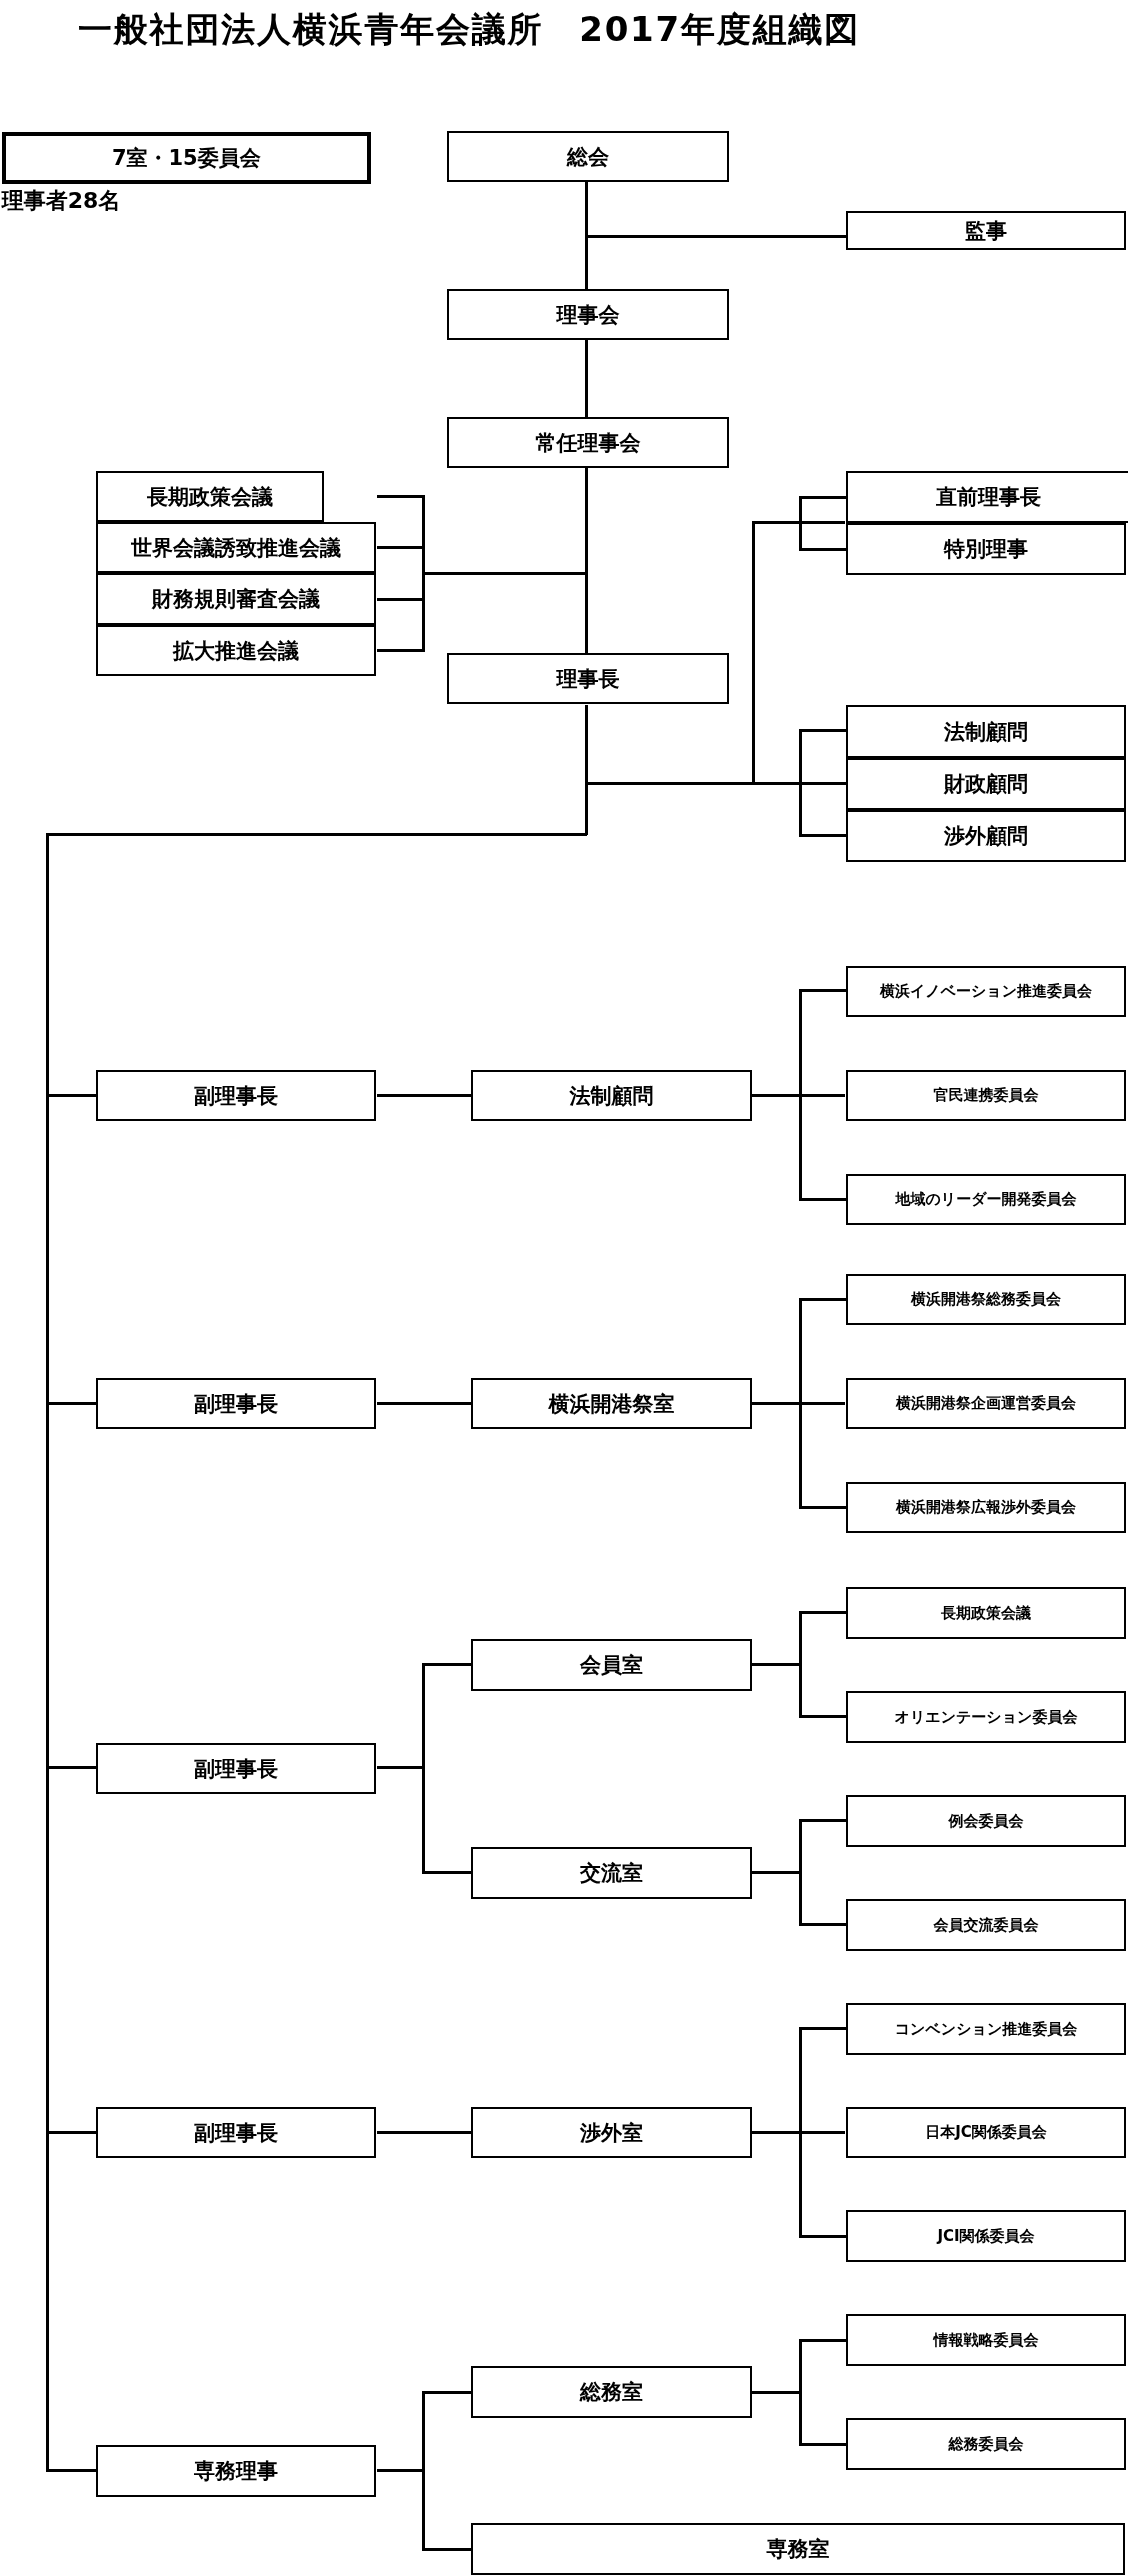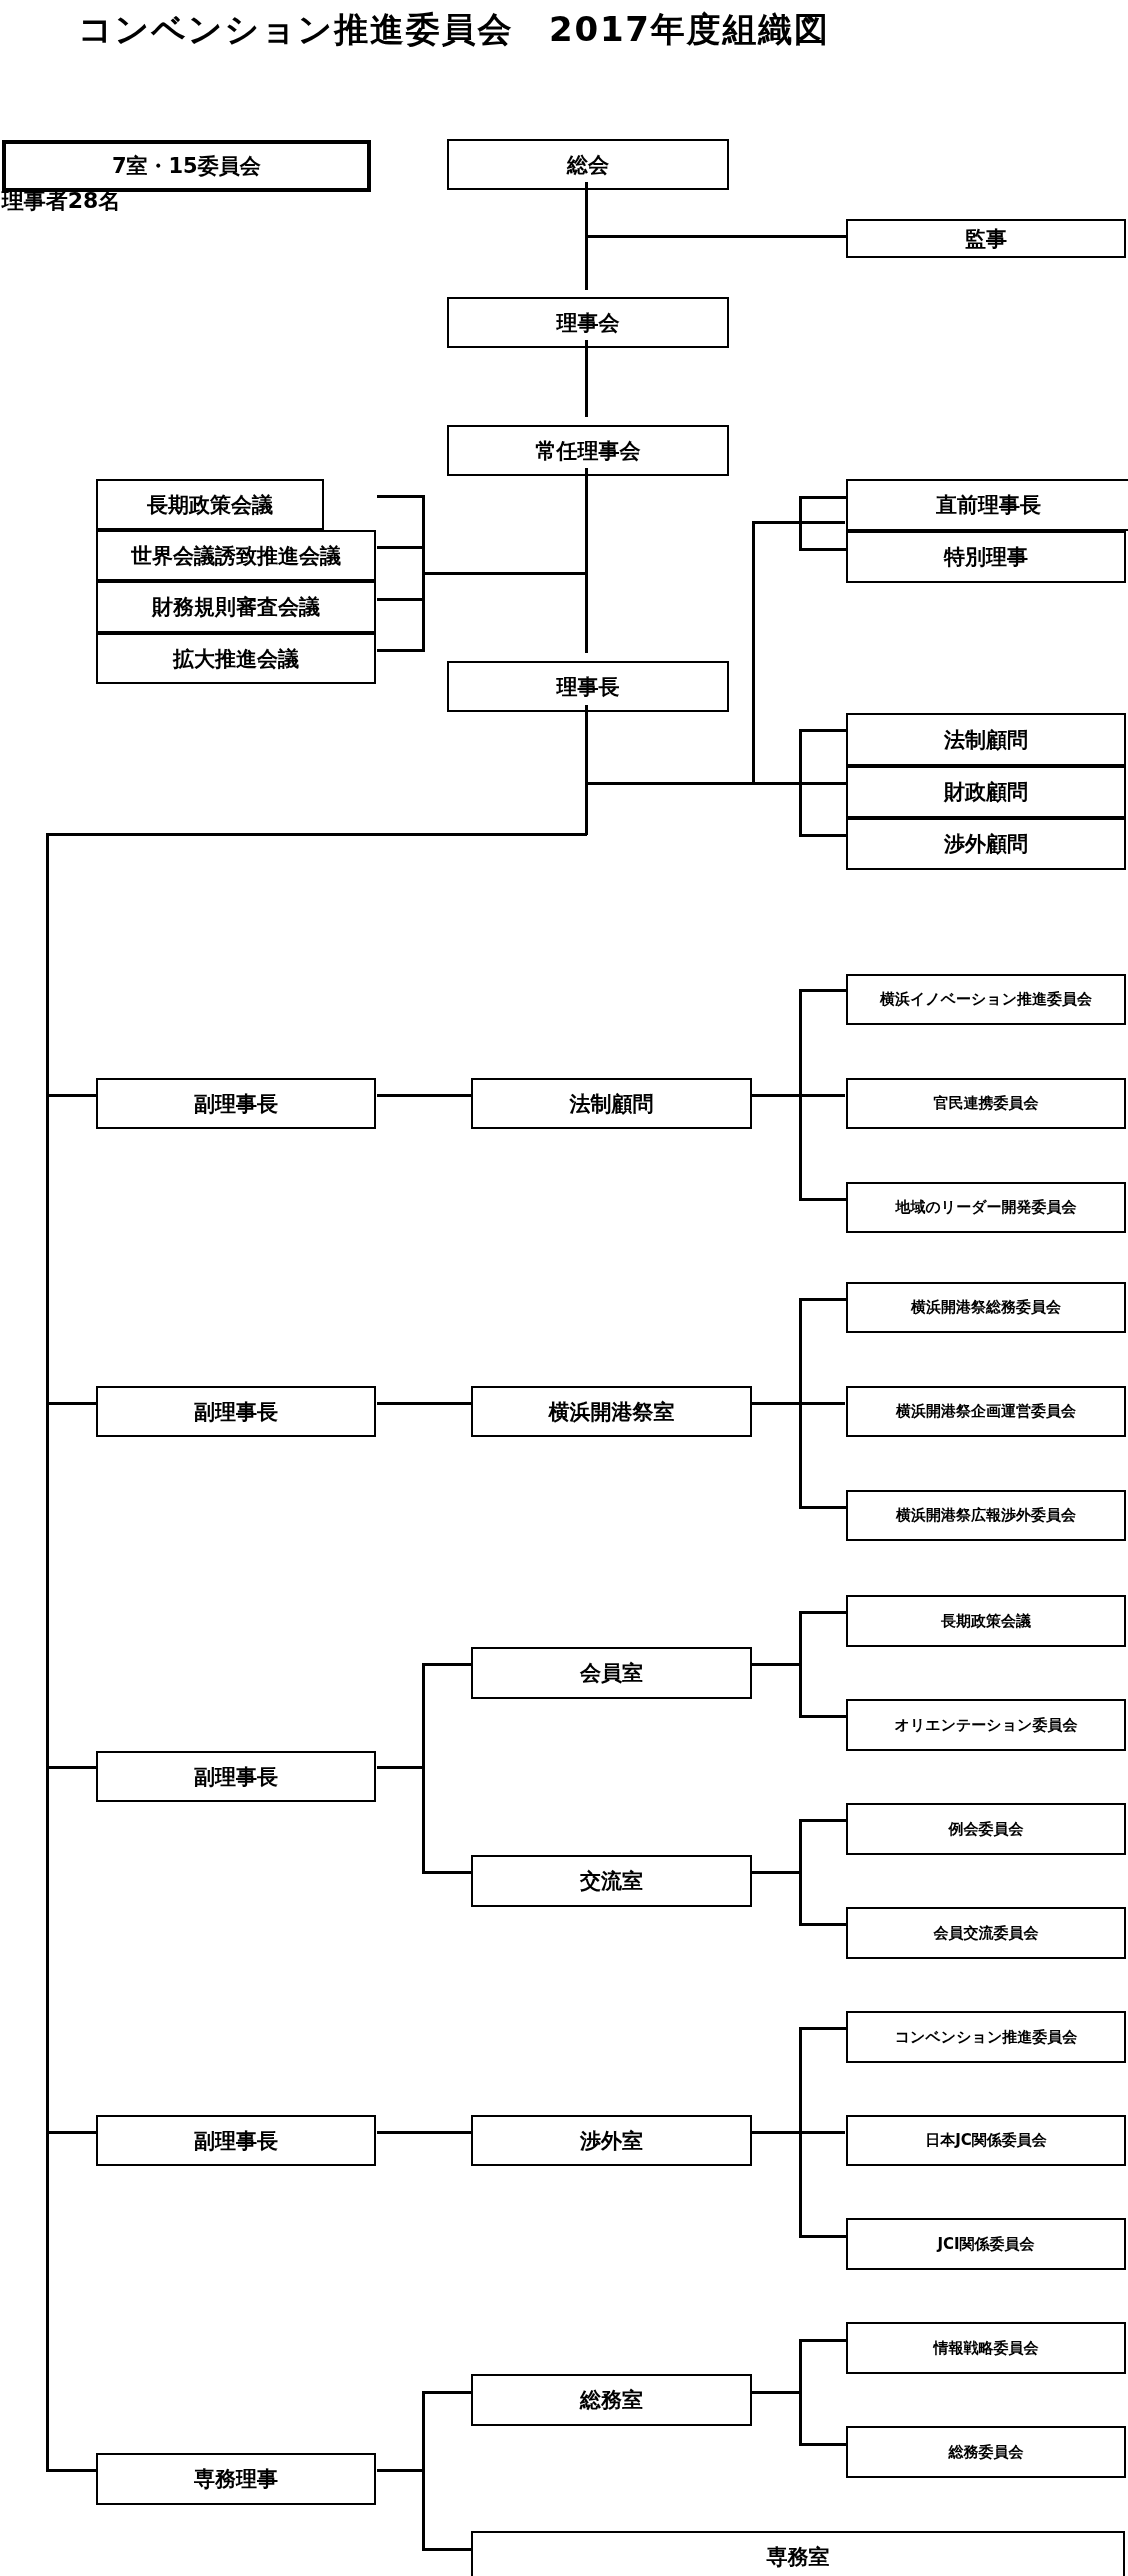--- a/index.html
+++ b/index.html
@@ -7,34 +7,34 @@
     width:1129px;height:2576px;position:relative;background:#ffffff;
     font-family:"DejaVu Sans",sans-serif;color:#000;
   }
   .title{
     position:absolute;left:78px;top:7px;width:970px;
     font-size:34px;font-weight:bold;letter-spacing:1.8px;white-space:nowrap;
   }
   .box{
     position:absolute;box-sizing:border-box;border:2.6px solid #000;background:#fff;
     display:flex;align-items:center;justify-content:center;
-    font-size:21px;font-weight:bold;white-space:nowrap;overflow:hidden;margin-top:8px;
+    font-size:21px;font-weight:bold;white-space:nowrap;overflow:hidden;
   }
   .box.committee{font-size:15px;}
   .box.legend{border-width:4.4px;}
   .note{
     position:absolute;left:1.8px;top:186px;width:369px;text-align:left;
     font-size:22px;font-weight:bold;
   }
   .ln{position:absolute;background:#000;}
 </style>
 </head>
 <body>
 
-<div class="title">コンベンション推進委員会　2017年度組織図</div>
+<div class="title">一般社団法人横浜青年会議所　2017年度組織図</div>
 <div class="box legend" style="left:1.8px;top:132px;width:369px;height:52px">7室・15委員会</div>
 <div class="note">理事者28名</div>
 
 <div class="box" style="left:447px;top:131px;width:282px;height:51px">総会</div>
 <div class="box" style="left:846px;top:211px;width:280px;height:39px">監事</div>
 <div class="box" style="left:447px;top:289px;width:282px;height:51px">理事会</div>
 <div class="box" style="left:447px;top:417px;width:282px;height:51px">常任理事会</div>
 <div class="box" style="left:447px;top:653px;width:282px;height:51px">理事長</div>
 
 <div class="box" style="left:96px;top:471px;width:228px;height:51px">長期政策会議</div>

